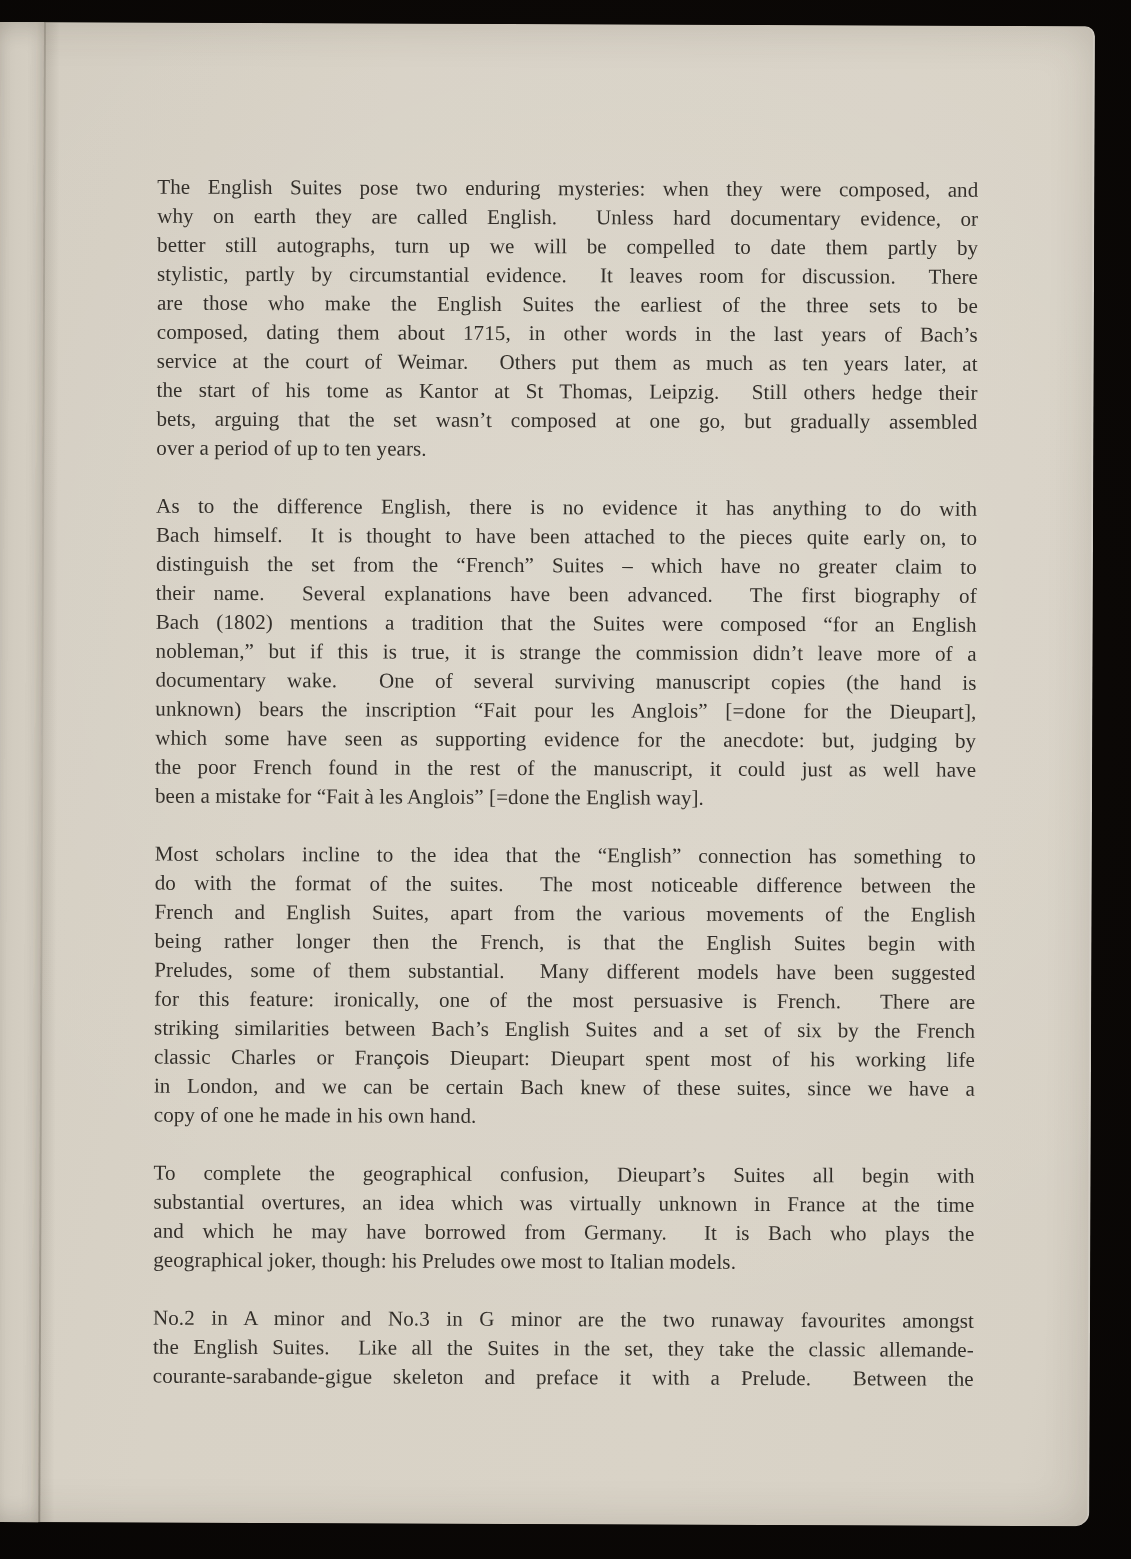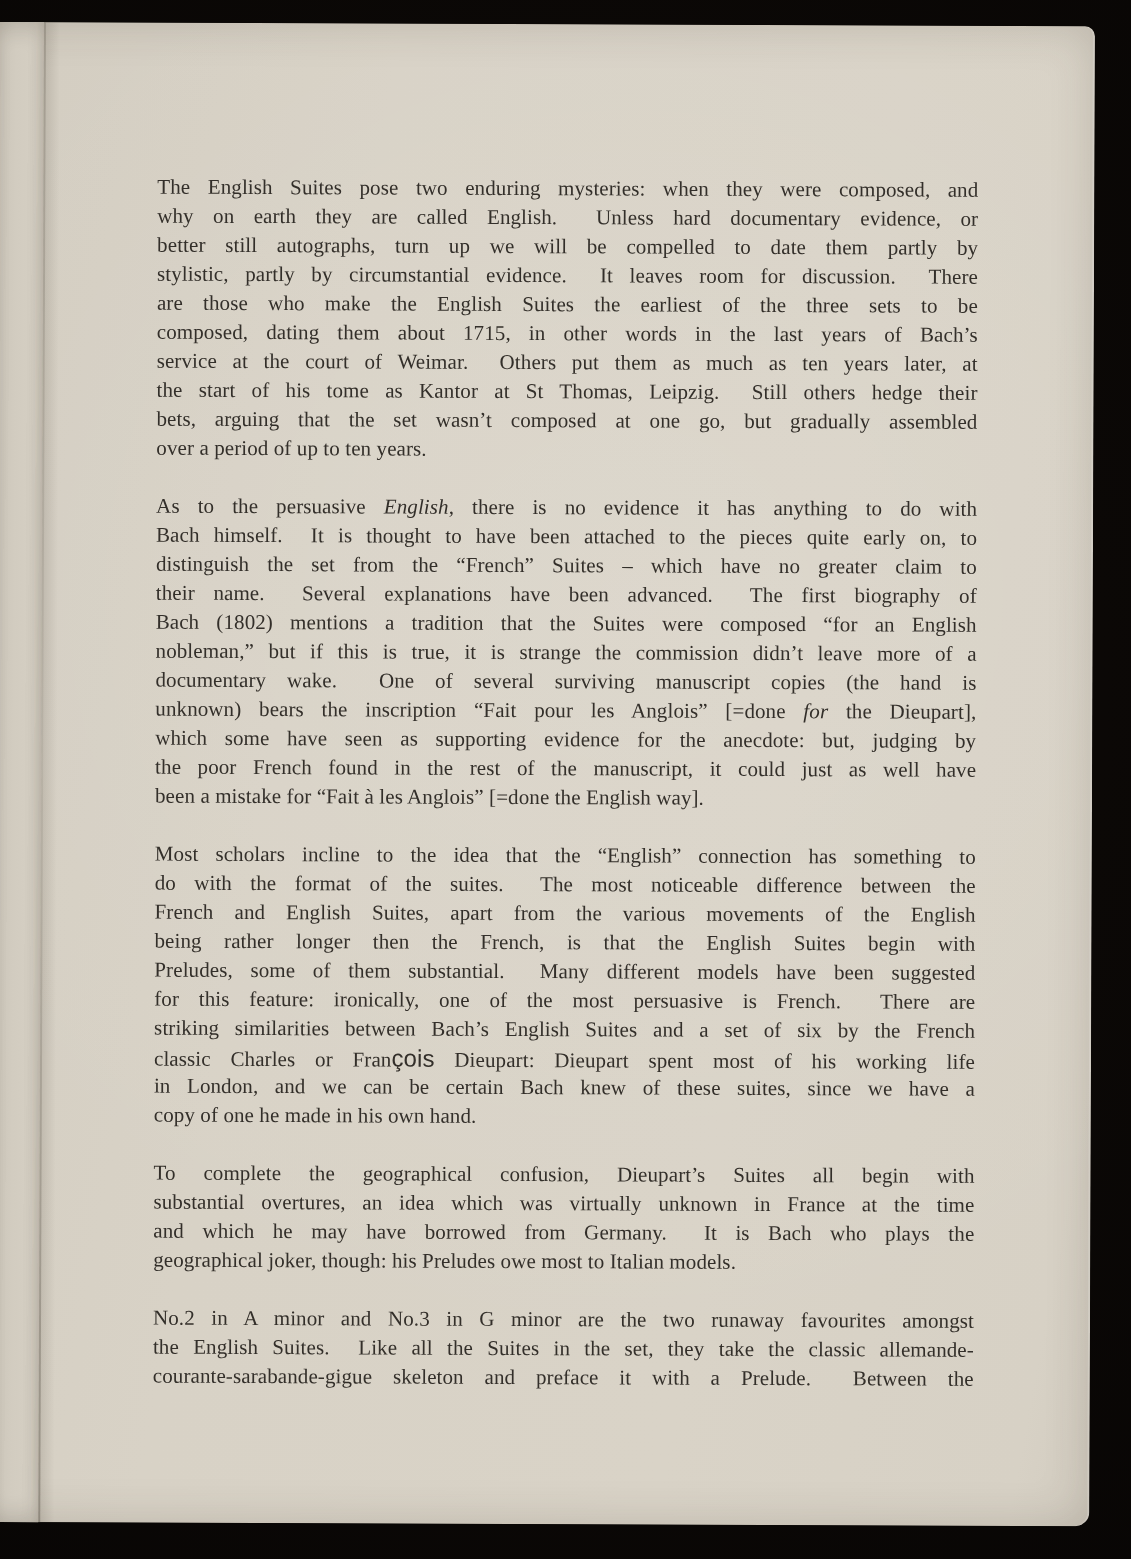--- a/index.html
+++ b/index.html
@@ -63,22 +63,22 @@
   .para:last-child { margin-bottom: 0; }
   .line {
     height: 29px;
     text-align: justify;
     text-align-last: justify;
     white-space: nowrap;
   }
   .line.last {
     text-align-last: left;
   }
-  .italic { font-style: italic; }
-  .sans { font-family: "Liberation Sans", "DejaVu Sans", sans-serif; font-size: 24px; }
+  .italic { }
+  .sans { font-family: "Liberation Sans", "DejaVu Sans", sans-serif; font-size: 20px; }
 </style>
 </head>
 <body>
 
 <div class="photo">
   <div class="book">
     <div class="spine"></div>
     <div class="fold-line"></div>
     <div class="fold-shadow"></div>
     <div class="text-column">
@@ -88,21 +88,21 @@
           <div class="line"><span>better still autographs, turn up we will be compelled to date them partly by</span></div>
           <div class="line"><span>stylistic, partly by circumstantial evidence.&nbsp; It leaves room for discussion.&nbsp; There</span></div>
           <div class="line"><span>are those who make the English Suites the earliest of the three sets to be</span></div>
           <div class="line"><span>composed, dating them about 1715, in other words in the last years of Bach’s</span></div>
           <div class="line"><span>service at the court of Weimar.&nbsp; Others put them as much as ten years later, at</span></div>
           <div class="line"><span>the start of his tome as Kantor at St Thomas, Leipzig.&nbsp; Still others hedge their</span></div>
           <div class="line"><span>bets, arguing that the set wasn’t composed at one go, but gradually assembled</span></div>
           <div class="line last"><span>over a period of up to ten years.</span></div>
         </div>
         <div class="para">
-          <div class="line"><span>As to the persuasive </span><span class="italic">English</span><span>, there is no evidence it has anything to do with</span></div>
+          <div class="line"><span>As to the difference </span><span class="italic">English</span><span>, there is no evidence it has anything to do with</span></div>
           <div class="line"><span>Bach himself.&nbsp; It is thought to have been attached to the pieces quite early on, to</span></div>
           <div class="line"><span>distinguish the set from the “French” Suites – which have no greater claim to</span></div>
           <div class="line"><span>their name.&nbsp; Several explanations have been advanced.&nbsp; The first biography of</span></div>
           <div class="line"><span>Bach (1802) mentions a tradition that the Suites were composed “for an English</span></div>
           <div class="line"><span>nobleman,” but if this is true, it is strange the commission didn’t leave more of a</span></div>
           <div class="line"><span>documentary wake.&nbsp; One of several surviving manuscript copies (the hand is</span></div>
           <div class="line"><span>unknown) bears the inscription “Fait pour les Anglois” [=done </span><span class="italic">for</span><span> the Dieupart],</span></div>
           <div class="line"><span>which some have seen as supporting evidence for the anecdote: but, judging by</span></div>
           <div class="line"><span>the poor French found in the rest of the manuscript, it could just as well have</span></div>
           <div class="line last"><span>been a mistake for “Fait à les Anglois” [=done the English way].</span></div>

